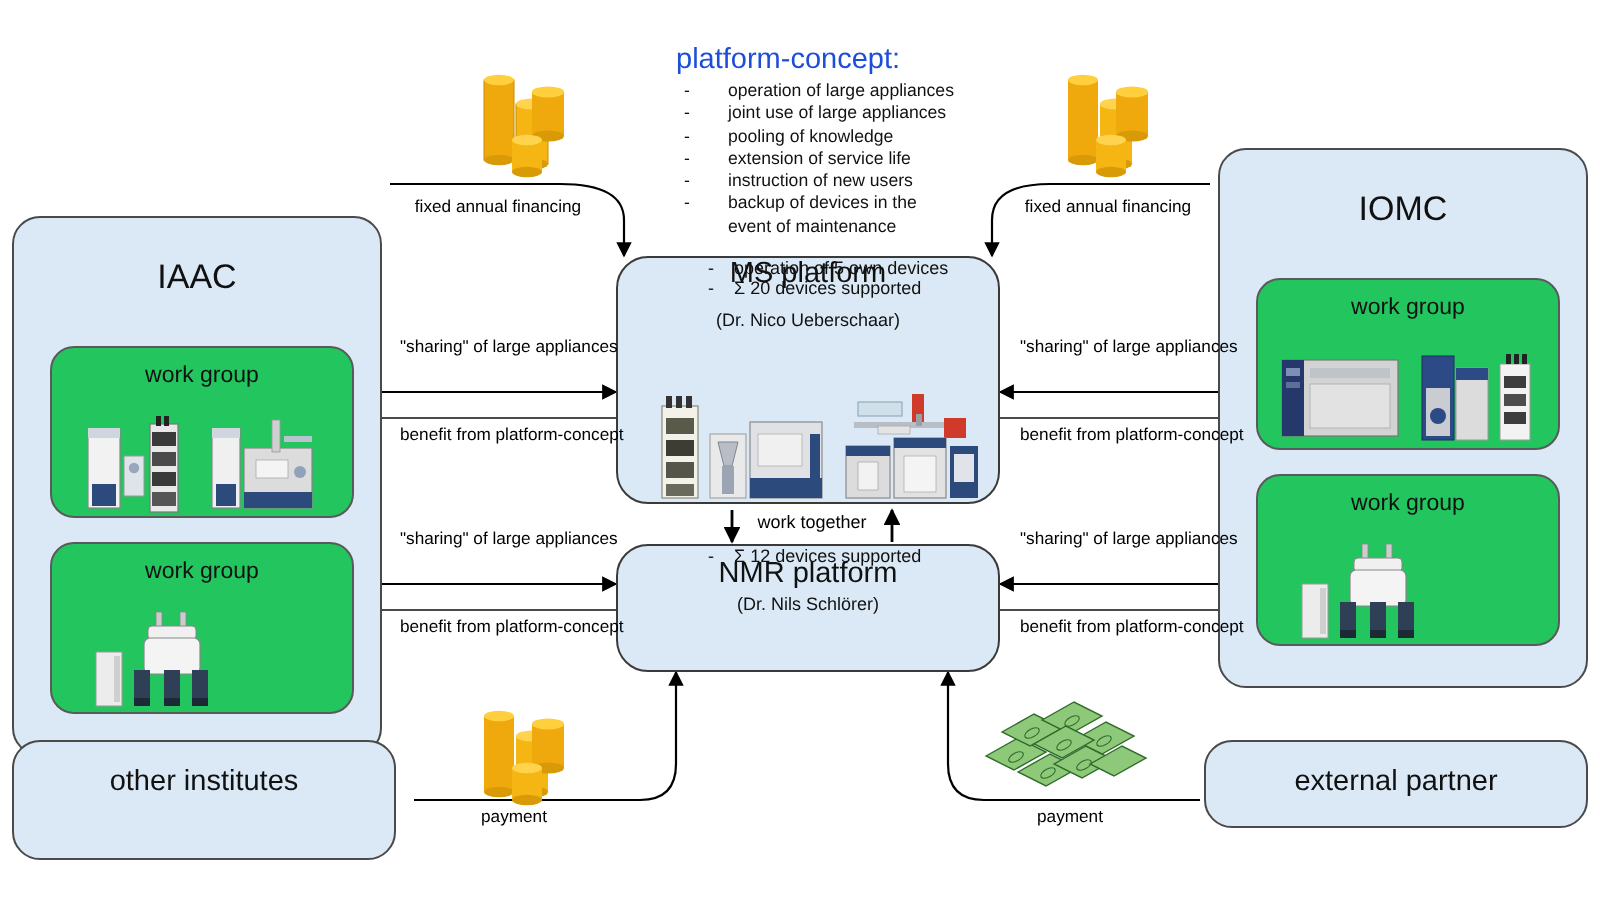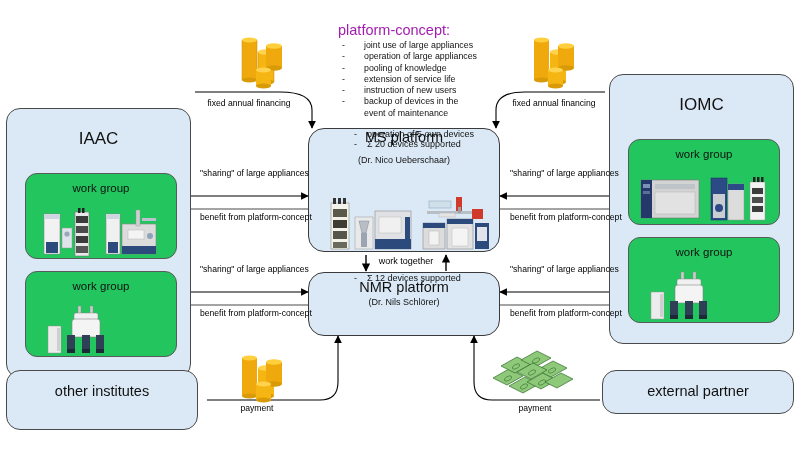--- a/index.html
+++ b/index.html
@@ -15,21 +15,21 @@
   .lbl{position:absolute;text-align:center;font-size:8.6px;line-height:1.2;
        color:#000;white-space:nowrap;}
   .inst-title{font-size:17px;}
   .plat-name{font-size:14.5px;}
   .plat-sub{font-size:9px;}
   .plat-li{font-size:9px;white-space:nowrap;margin-left:45px;}
   .bottom-label{font-size:14.5px;}
   .wg{font-size:11.5px;}
   
   #concept{position:absolute;left:338px;top:22px;}
-  #concept .ctitle{font-size:14.5px;color:#a21caf;margin-bottom:2px;}
+  #concept .ctitle{font-size:14.5px;color:#1d4ed8;margin-bottom:2px;}
   #concept ul{list-style:none;margin:0;padding:0;}
   #concept li{font-size:8.8px;line-height:1.28;white-space:pre;
               padding-left:26px;position:relative;}
   #concept li:before{content:"-";position:absolute;left:4px;}
   svg{position:absolute;left:0;top:0;width:800px;height:450px;
       pointer-events:none;overflow:visible;}
   .money{position:absolute;}
 </style>
 </head>
 <body>
@@ -228,22 +228,22 @@
   <div class="rbox" style="left:6px;top:370px;width:192px;height:60px;">
     <div class="boxtitle bottom-label" style="top:12px;">other institutes</div>
   </div>
   <div class="rbox" style="left:602px;top:370px;width:192px;height:44px;">
     <div class="boxtitle bottom-label" style="top:12px;">external partner</div>
   </div>
 
   <div id="concept">
     <div class="ctitle">platform-concept:</div>
     <ul>
+      <li>operation of large appliances</li>
       <li>joint use of large appliances</li>
-      <li>operation of large appliances</li>
       <li>pooling of knowledge</li>
       <li>extension of service life</li>
       <li>instruction of new users</li>
       <li>backup of devices in the
 event of maintenance</li>
     </ul>
   </div>
 
   <div class="lbl" style="left:203px;top:98px;width:92px;">fixed annual
 financing</div>

